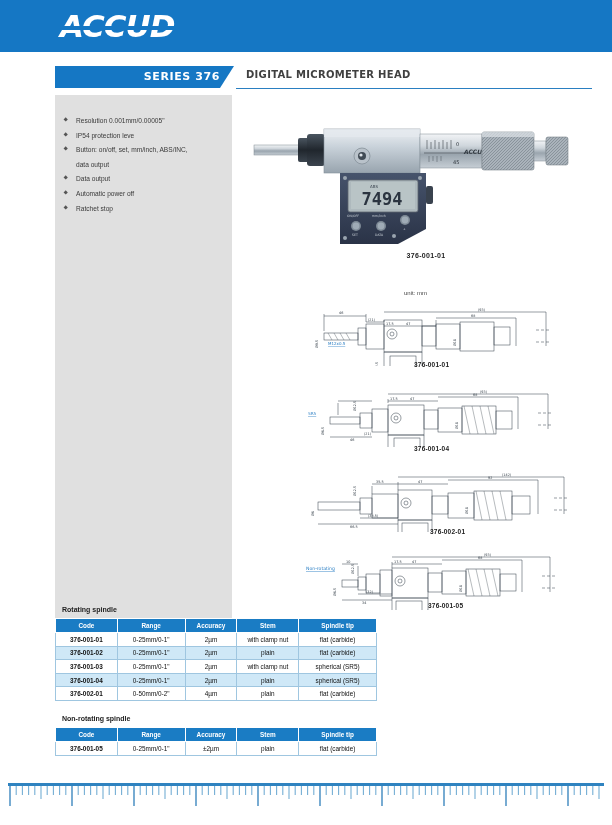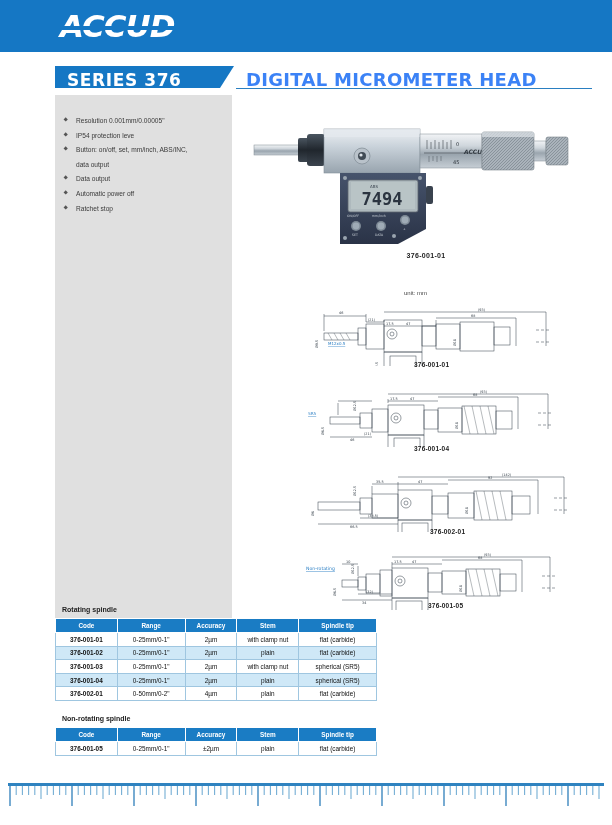--- a/index.html
+++ b/index.html
@@ -28,33 +28,34 @@
   .logo-bar{
     position:absolute; left:62px; top:26px; width:117px; height:4px;
     background:#1577c4;
   }
 
   
   .series-tab{
     position:absolute; left:55px; top:66px; width:165px; height:22px;
     background:#1577c4;
     color:#ffffff;
-    font-size:17px; font-weight:bold; letter-spacing:0.6px;
+    font-size:11px; font-weight:bold; letter-spacing:0.6px;
     padding:4px 0 12px 12px;
     font-family:"DejaVu Sans", sans-serif;
+    text-align:right;
   }
   .series-notch{
     position:absolute; left:220px; top:66px;
     width:0; height:0;
     border-top:22px solid #1577c4;
     border-right:14px solid transparent;
   }
   .prod-title{
     position:absolute; left:246px; top:69px;
-    color:#3b82f6; font-size:18px; font-weight:bold; letter-spacing:0.3px;
+    color:#404040; font-size:10px; font-weight:bold; letter-spacing:0.3px;
     font-family:"DejaVu Sans", sans-serif;
   }
   .title-rule{
     position:absolute; left:236px; top:88px; width:356px; height:1px;
     background:#2a7fc1;
   }
 
   
   .feature-panel{
     position:absolute; left:55px; top:95px; width:177px; height:530px;

